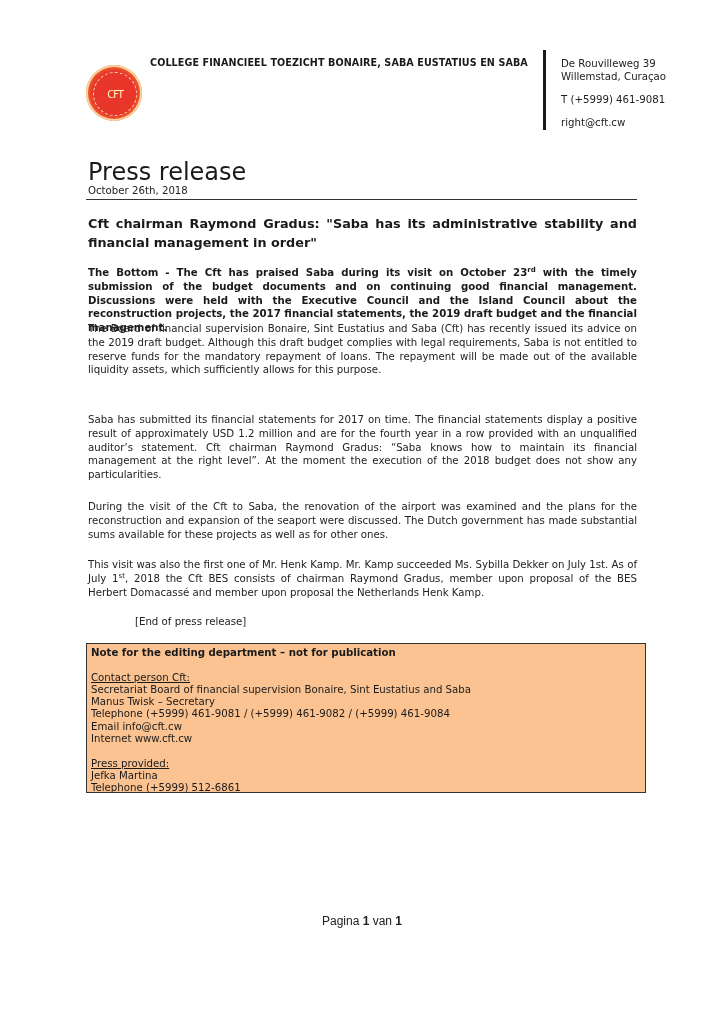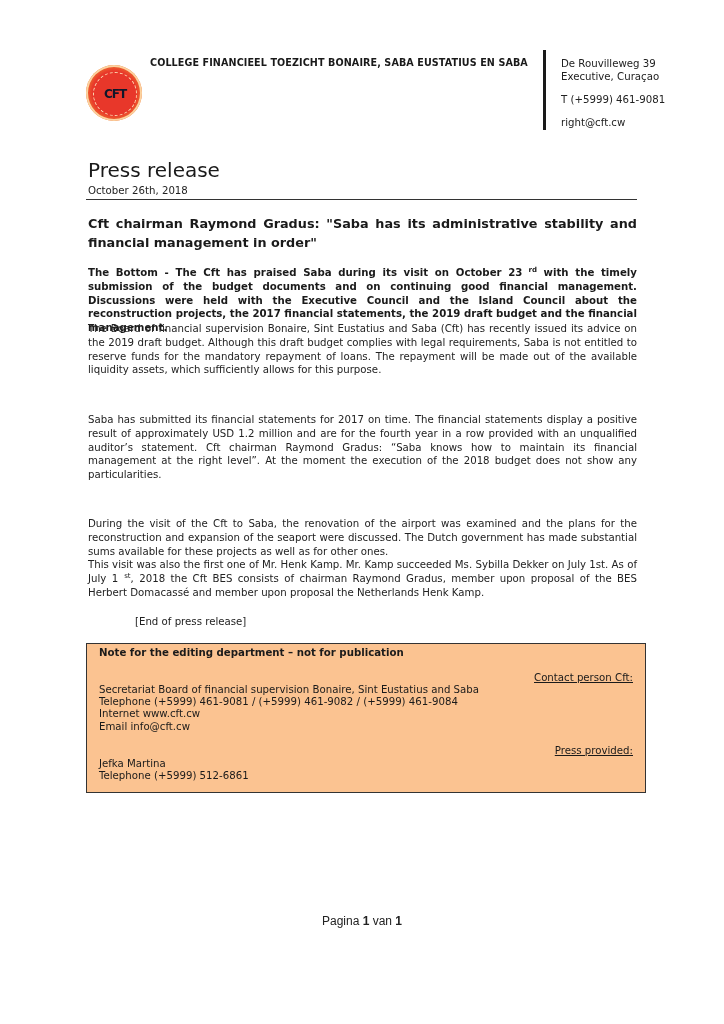--- a/index.html
+++ b/index.html
@@ -5,60 +5,60 @@
   html, body { margin: 0; padding: 0; }
   body { width: 724px; height: 1024px; background: #ffffff; position: relative; overflow: hidden;
          font-family: "DejaVu Sans", sans-serif; color: #1a1a1a; }
   .abs { position: absolute; }
   .org-name { left: 150px; top: 57px; font-size: 9.6px; font-weight: bold; letter-spacing: 0.1px; }
   .logo { left: 86px; top: 65px; width: 56px; height: 56px; border-radius: 50%;
           background: radial-gradient(circle, #f45a3a 0%, #e8372a 55%, #f07a30 75%, #ee5a2a 100%);
           box-shadow: 0 0 0 2px #fbd3a0 inset; }
   .logo-inner { position: absolute; left: 7px; top: 7px; width: 42px; height: 42px; border-radius: 50%;
                 border: 1px dashed #fcd9b0; background: #e8372a; display:flex; align-items:center; justify-content:center; }
-  .logo-text { color: #0f172a; font-weight: bold; font-size: 12px; letter-spacing: -1px; font-family: "DejaVu Sans", sans-serif; }
+  .logo-text { color: #fef9c3; font-weight: normal; font-size: 10px; letter-spacing: -1px; font-family: "DejaVu Sans", sans-serif; }
   .vbar { left: 543px; top: 50px; width: 3px; height: 80px; background: #1a1a1a; }
   .contact { left: 561px; top: 57px; font-size: 10.2px; line-height: 13px; color: #222; }
   .contact div { white-space: nowrap; }
-  .title { left: 88px; top: 158px; font-size: 20px; font-weight: normal; color: #1a1a1a; }
+  .title { left: 88px; top: 158px; font-size: 24px; font-weight: normal; color: #1a1a1a; }
   .date { left: 88px; top: 185px; font-size: 10.2px; color: #222; }
   .rule { left: 86px; top: 199px; width: 551px; height: 1px; background: #333; }
   .headline { left: 88px; top: 214px; width: 549px; font-size: 12.8px; font-weight: bold; line-height: 19px; text-align: justify; }
   .para { left: 88px; width: 549px; font-size: 10.2px; line-height: 13.8px; text-align: justify; color: #222; }
   .lead { top: 266px; font-weight: bold; color: #1a1a1a; }
   .p1 { top: 322px; }
   .p2 { top: 413px; }
-  .p3 { top: 500px; margin-top: 17px; }
+  .p3 { top: 500px; }
   .p4 { top: 558px; }
   .p5 { top: 615px; padding-left: 47px; }
-  sup { font-size: 7px; line-height: 0; vertical-align: 4px; padding-left: 6px; }
+  sup { font-size: 7px; line-height: 0; vertical-align: 4px; }
   .notebox { left: 86px; top: 643px; width: 560px; height: 150px; background: #fbc391; border: 1px solid #333; box-sizing: border-box;
-             padding: 3px 12px; font-size: 10.2px; line-height: 12.3px; color: #1a1a1a; }
+             padding: 3px 4px; font-size: 10.2px; line-height: 12.3px; color: #1a1a1a; }
   .notebox .nb-title { font-weight: bold; }
-  .notebox .u { text-decoration: underline; text-align: right; }
+  .notebox .u { text-decoration: underline; }
   .gap { height: 12.3px; }
   .footer { left: 0; width: 724px; top: 914px; text-align: center; font-size: 12px; font-family: "Liberation Sans", sans-serif; color: #222; }
   .footer b { font-weight: bold; }
 </style>
 </head>
 <body>
 
 <div class="abs org-name">COLLEGE FINANCIEEL TOEZICHT BONAIRE, SABA EUSTATIUS EN SABA</div>
 
 <div class="abs logo">
   <div class="logo-inner">
     <span class="logo-text">CFT</span>
   </div>
 </div>
 
 <div class="abs vbar"></div>
 
 <div class="abs contact">
   <div>De Rouvilleweg 39</div>
-  <div>Executive, Curaçao</div>
+  <div>Willemstad, Curaçao</div>
   <div style="height:10px"></div>
   <div>T (+5999) 461-9081</div>
   <div style="height:10px"></div>
   <div>right@cft.cw</div>
 </div>
 
 <div class="abs title">Press release</div>
 <div class="abs date">October 26th, 2018</div>
 <div class="abs rule"></div>
 
@@ -70,22 +70,23 @@
 <div class="abs para p2">Saba has submitted its financial statements for 2017 on time. The financial statements display a positive result of approximately USD 1.2 million and are for the fourth year in a row provided with an unqualified auditor’s statement. Cft chairman Raymond Gradus: “Saba knows how to maintain its financial management at the right level”. At the moment the execution of the 2018 budget does not show any particularities.</div>
 <div class="abs para p3">During the visit of the Cft to Saba, the renovation of the airport was examined and the plans for the reconstruction and expansion of the seaport were discussed. The Dutch government has made substantial sums available for these projects as well as for other ones.</div>
 <div class="abs para p4"><span>This visit was also the first one of Mr. Henk Kamp. Mr. Kamp succeeded Ms. Sybilla Dekker on July 1st. As of July 1</span><sup>st</sup><span>, 2018 the Cft BES consists of chairman Raymond Gradus, member upon proposal of the BES Herbert Domacassé and member upon proposal the Netherlands Henk Kamp.</span></div>
 <div class="abs para p5">[End of press release]</div>
 
 <div class="abs notebox">
   <div class="nb-title">Note for the editing department – not for publication</div>
   <div class="gap"></div>
   <div class="u">Contact person Cft:</div>
   <div>Secretariat Board of financial supervision Bonaire, Sint Eustatius and Saba</div>
+  <div>Manus Twisk – Secretary</div>
   <div>Telephone (+5999) 461-9081 / (+5999) 461-9082 / (+5999) 461-9084</div>
+  <div>Email info@cft.cw</div>
   <div>Internet www.cft.cw</div>
-  <div>Email info@cft.cw</div>
   <div class="gap"></div>
   <div class="u">Press provided:</div>
   <div>Jefka Martina</div>
   <div>Telephone (+5999) 512-6861</div>
 </div>
 
 <div class="abs footer"><span>Pagina </span><b>1</b><span> van </span><b>1</b></div>
 
 </body></html>

